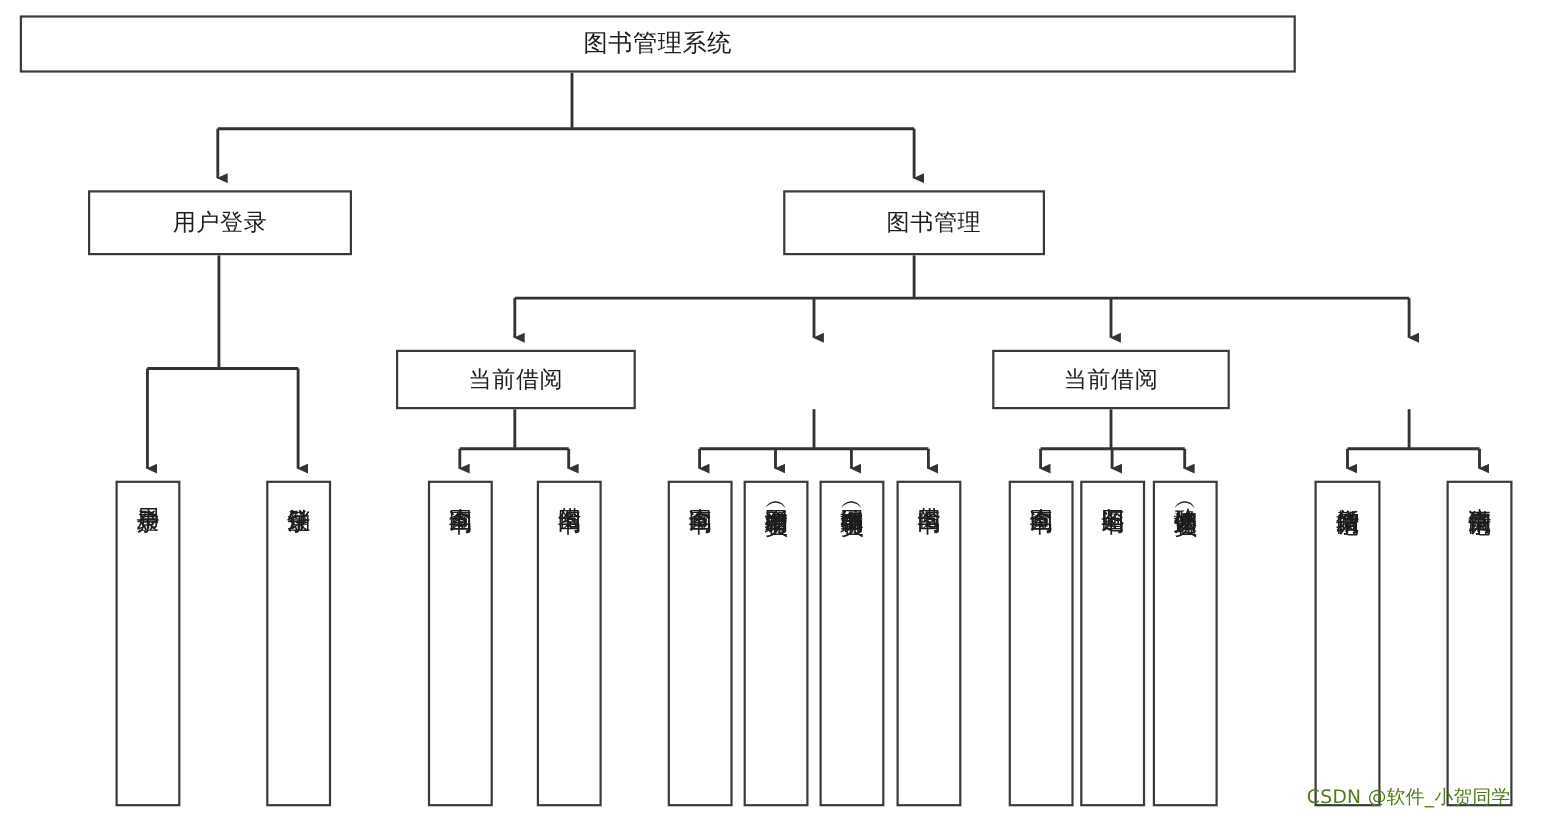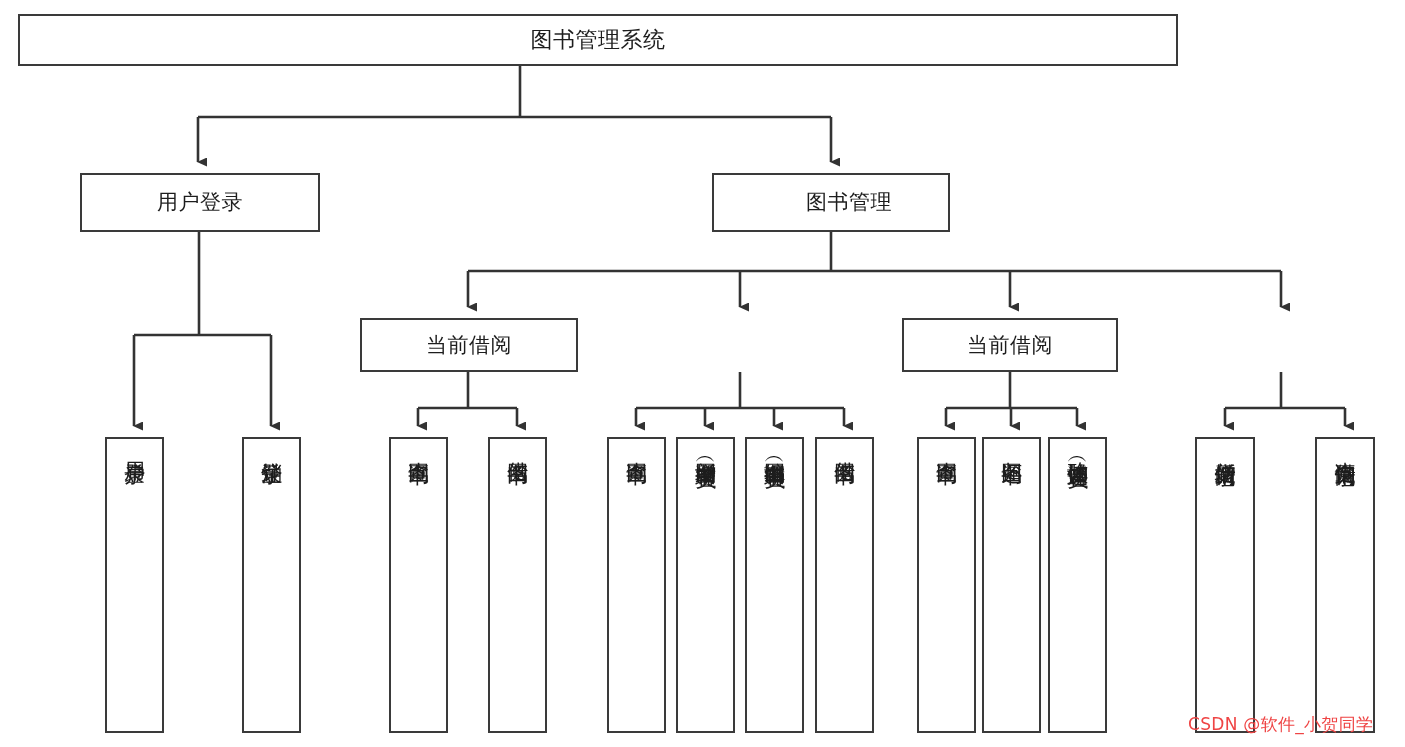--- a/index.html
+++ b/index.html
@@ -63,21 +63,21 @@
     white-space: nowrap;
   }
   .node.root .node-label {
     font-size: 22px;
   }
   #watermark {
     position: absolute;
     left: 1188px;
     top: 713px;
     font-size: 17px;
-    color: #ef4444;
+    color: #4d7c0f;
     white-space: nowrap;
     z-index: 5;
     letter-spacing: 0.3px;
   }
 </style>
 </head>
 <body>
 
 <div id="diagram-canvas">
 

